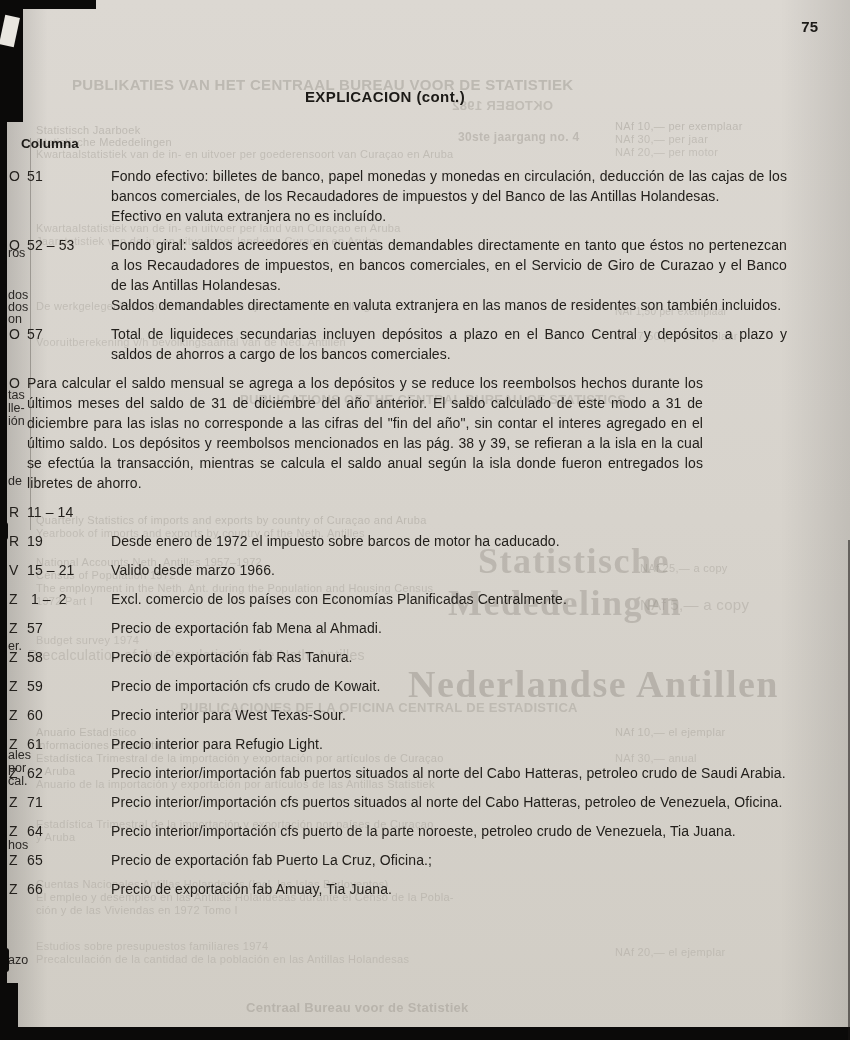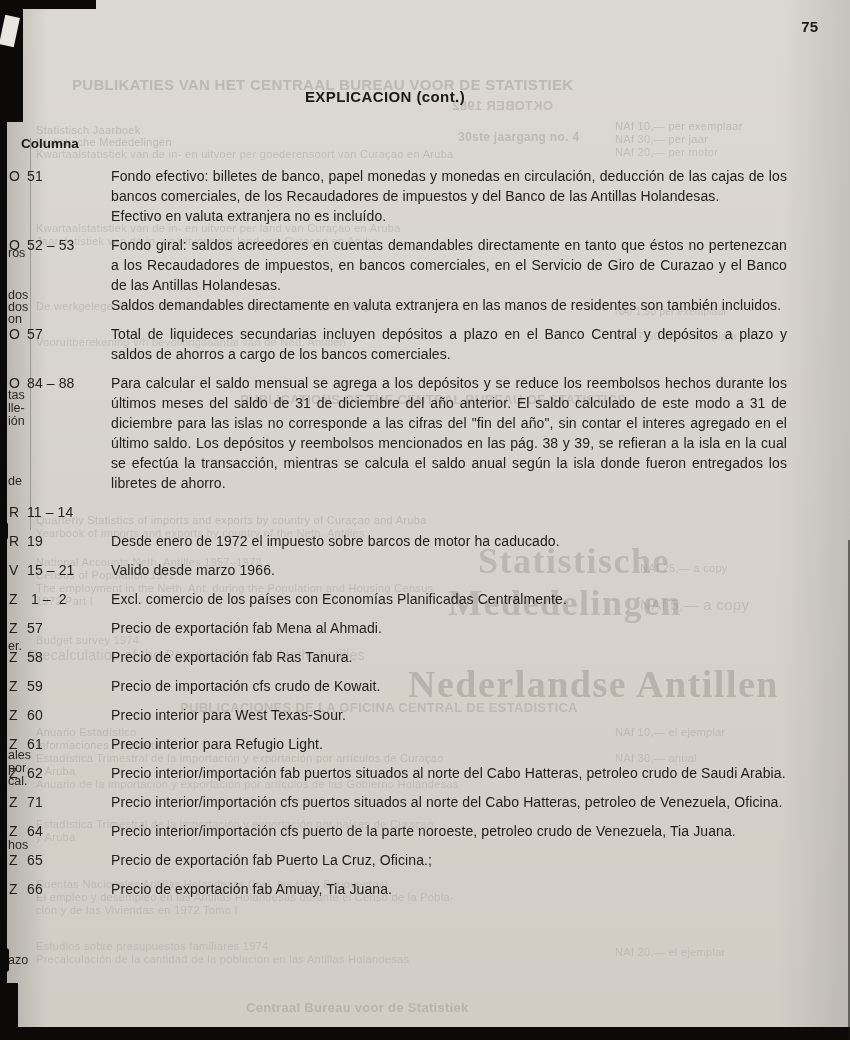--- a/index.html
+++ b/index.html
@@ -79,21 +79,21 @@
       <div class="ghost" style="left: 36px; top: 634px; font-size: 11px; opacity: 0.24;">Budget survey 1974</div>
       <div class="ghost" style="left: 28px; top: 647px; font-size: 14px; opacity: 0.24;">Precalculation of the Population in the Neth. Antilles</div>
       <div class="ghost bold serif" style="left: 478px; top: 540px; font-size: 36px; opacity: 0.3;">Statistische</div>
       <div class="ghost bold serif" style="left: 448px; top: 582px; font-size: 36px; opacity: 0.3;">Mededelingen</div>
       <div class="ghost bold serif" style="left: 408px; top: 662px; font-size: 38px; opacity: 0.34;">Nederlandse Antillen</div>
       <div class="ghost bold" style="left: 180px; top: 700px; font-size: 13px; opacity: 0.26;">PUBLICACIONES DE LA OFICINA CENTRAL DE ESTADISTICA</div>
       <div class="ghost" style="left: 36px; top: 726px; font-size: 11px; opacity: 0.28; text-align: right;">Anuario Estadístico</div>
       <div class="ghost" style="left: 36px; top: 739px; font-size: 11px; opacity: 0.28;">Informaciones Estadísticas</div>
       <div class="ghost" style="left: 36px; top: 752px; font-size: 11px; opacity: 0.26;">Estadística Trimestral de la importación y exportación por artículos de Curaçao</div>
       <div class="ghost" style="left: 36px; top: 765px; font-size: 11px; opacity: 0.26;">y Aruba</div>
-      <div class="ghost" style="left: 36px; top: 778px; font-size: 11px; opacity: 0.24;">Anuario de la importación y exportación por artículos de las Gobierno Holandesas</div>
+      <div class="ghost" style="left: 36px; top: 778px; font-size: 11px; opacity: 0.24;">Anuario de la importación y exportación por artículos de las Antillas Statistiek</div>
       <div class="ghost" style="left: 615px; top: 726px; font-size: 11px; opacity: 0.26;">NAf 10,— el ejemplar</div>
       <div class="ghost" style="left: 615px; top: 752px; font-size: 11px; opacity: 0.24;">NAf 30,— anual</div>
       <div class="ghost" style="left: 36px; top: 818px; font-size: 11px; opacity: 0.24;">Estadística Trimestral de la importación y exportación por países de Curaçao</div>
       <div class="ghost" style="left: 36px; top: 831px; font-size: 11px; opacity: 0.24;">y Aruba</div>
       <div class="ghost" style="left: 36px; top: 878px; font-size: 11px; opacity: 0.24;">Cuentas Nacionales Antillas Holandesas (Incl. las Islas Barloventos)</div>
       <div class="ghost" style="left: 36px; top: 891px; font-size: 11px; opacity: 0.24;">El empleo y desempleo en las Antillas Holandesas durante el Censo de la Pobla-</div>
       <div class="ghost" style="left: 36px; top: 904px; font-size: 11px; opacity: 0.24;">ción y de las Viviendas en 1972 Tomo I</div>
       <div class="ghost" style="left: 36px; top: 940px; font-size: 11px; opacity: 0.22;">Estudios sobre presupuestos familiares 1974</div>
       <div class="ghost" style="left: 36px; top: 953px; font-size: 11px; opacity: 0.22;">Precalculación de la cantidad de la población en las Antillas Holandesas</div>
       <div class="ghost" style="left: 615px; top: 946px; font-size: 11px; opacity: 0.22;">NAf 20,— el ejemplar</div>
@@ -123,21 +123,20 @@
   </div>
       <div class="entry">
     <div class="entry-code">O</div>
     <div class="entry-num">57</div>
     <div class="entry-text">
           <div>Total de liquideces secundarias incluyen depósitos a plazo en el Banco Central y depósitos a plazo y saldos de ahorros a cargo de los bancos comerciales.</div>
         </div>
   </div>
       <div class="entry">
     <div class="entry-code">O</div>
-    <div class="entry-num">84 – 88</div>
     <div class="entry-text">
           <div>Para calcular el saldo mensual se agrega a los depósitos y se reduce los reembolsos hechos durante los últimos meses del saldo de 31 de diciembre del año anterior. El saldo calculado de este modo a 31 de diciembre para las islas no corresponde a las cifras del "fin del año", sin contar el interes agregado en el último saldo. Los depósitos y reembolsos mencionados en las pág. 38 y 39, se refieran a la isla en la cual se efectúa la transacción, mientras se calcula el saldo anual según la isla donde fueron entregados los libretes de ahorro.</div>
         </div>
   </div>
       <div class="entry">
     <div class="entry-code">R</div>
     <div class="entry-num">11 – 14</div>
   </div>
       <div class="entry">
     <div class="entry-code">R</div>

